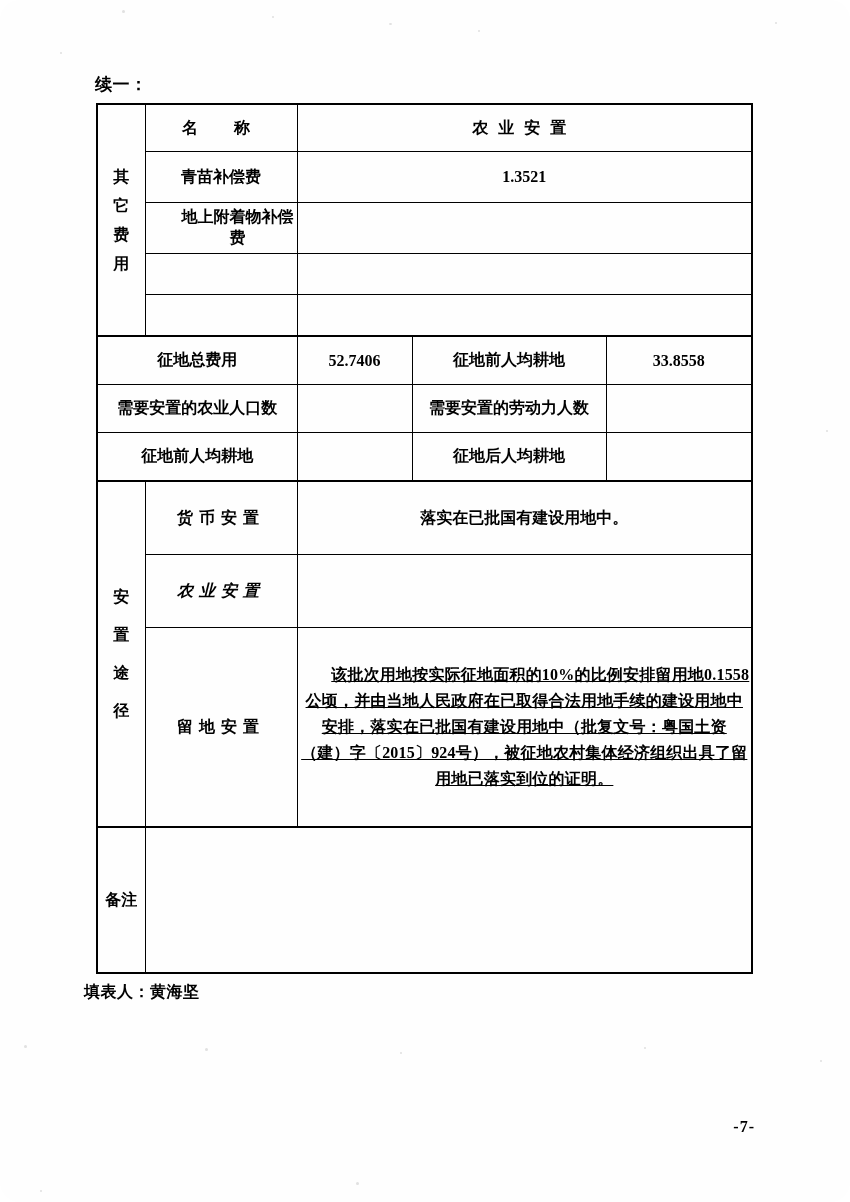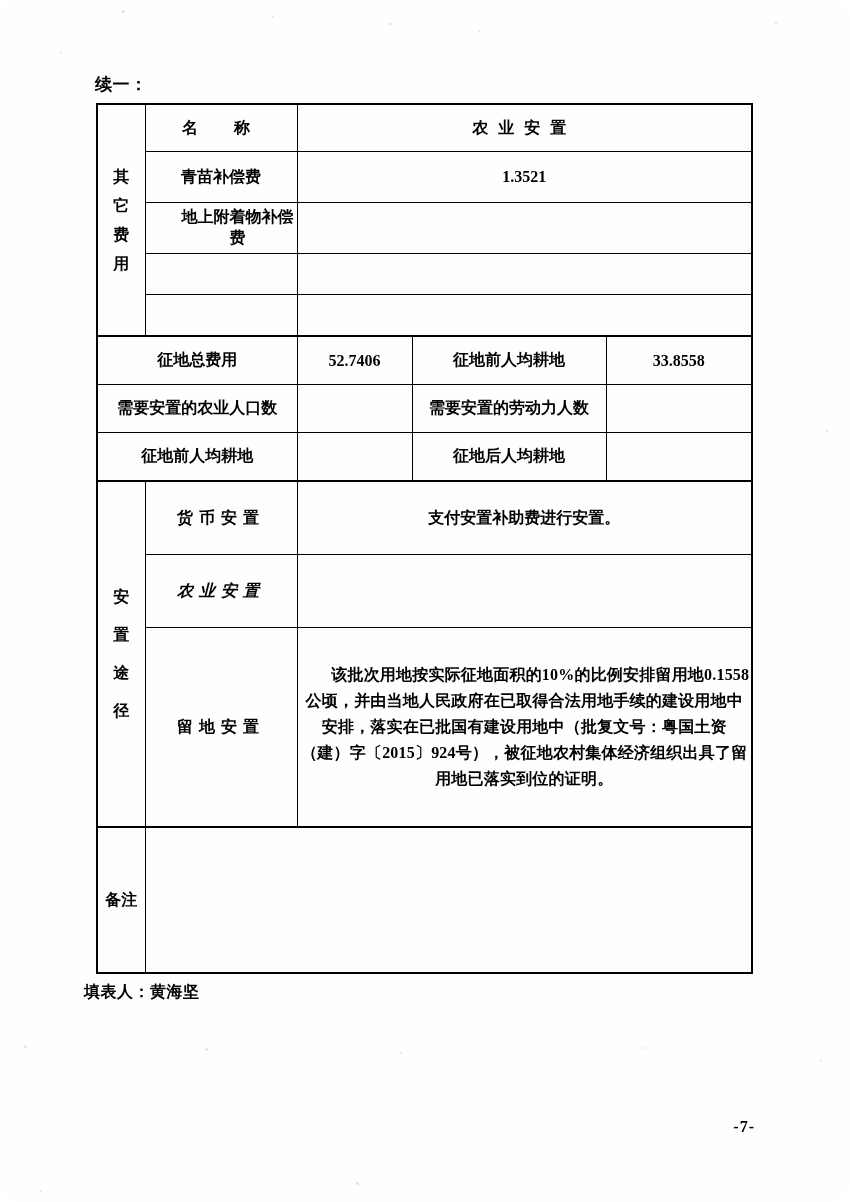--- a/index.html
+++ b/index.html
@@ -92,20 +92,21 @@
   .para {
     text-align: left;
     padding: 16px 14px 14px 10px;
     vertical-align: top;
     font-size: 15px;
     line-height: 1.62;
     font-weight: bold;
     text-indent: 2em;
     letter-spacing: .2px;
     font-family: "Liberation Serif", "DejaVu Serif", serif;
+    text-decoration: underline;
   }
 
   .num { font-family: "Liberation Serif", "DejaVu Serif", serif; font-weight: bold; }
 
   .footer-name {
     position: absolute;
     left: 84px;
     top: 982px;
     font-size: 16px;
     font-weight: bold;
@@ -206,21 +207,21 @@
       </tr>
 
       <tr>
         <td class="vlabel vstack-anzhi thick-left thick-top" rowspan="3">
           <span class="ch">安</span>
           <span class="ch">置</span>
           <span class="ch">途</span>
           <span class="ch">径</span>
         </td>
         <td class="sp-mid thick-top" style="height:72px;">货币安置</td>
-        <td class="cell-left thick-top thick-right" colspan="3">支付安置补助费进行安置。</td>
+        <td class="cell-left thick-top thick-right" colspan="3">落实在已批国有建设用地中。</td>
       </tr>
 
       <tr>
         <td class="sp-mid" style="height:72px;font-style:italic;">农业安置</td>
         <td class="cell-left thick-right" colspan="3"></td>
       </tr>
 
       <tr>
         <td class="sp-mid thick-bottom" style="height:198px;text-align:center;">留地安置</td>
         <td class="para thick-right thick-bottom" colspan="3">该批次用地按实际征地面积的10%的比例安排留用地0.1558公顷，并由当地人民政府在已取得合法用地手续的建设用地中安排，落实在已批国有建设用地中（批复文号：粤国土资（建）字〔2015〕924号），被征地农村集体经济组织出具了留用地已落实到位的证明。</td>

